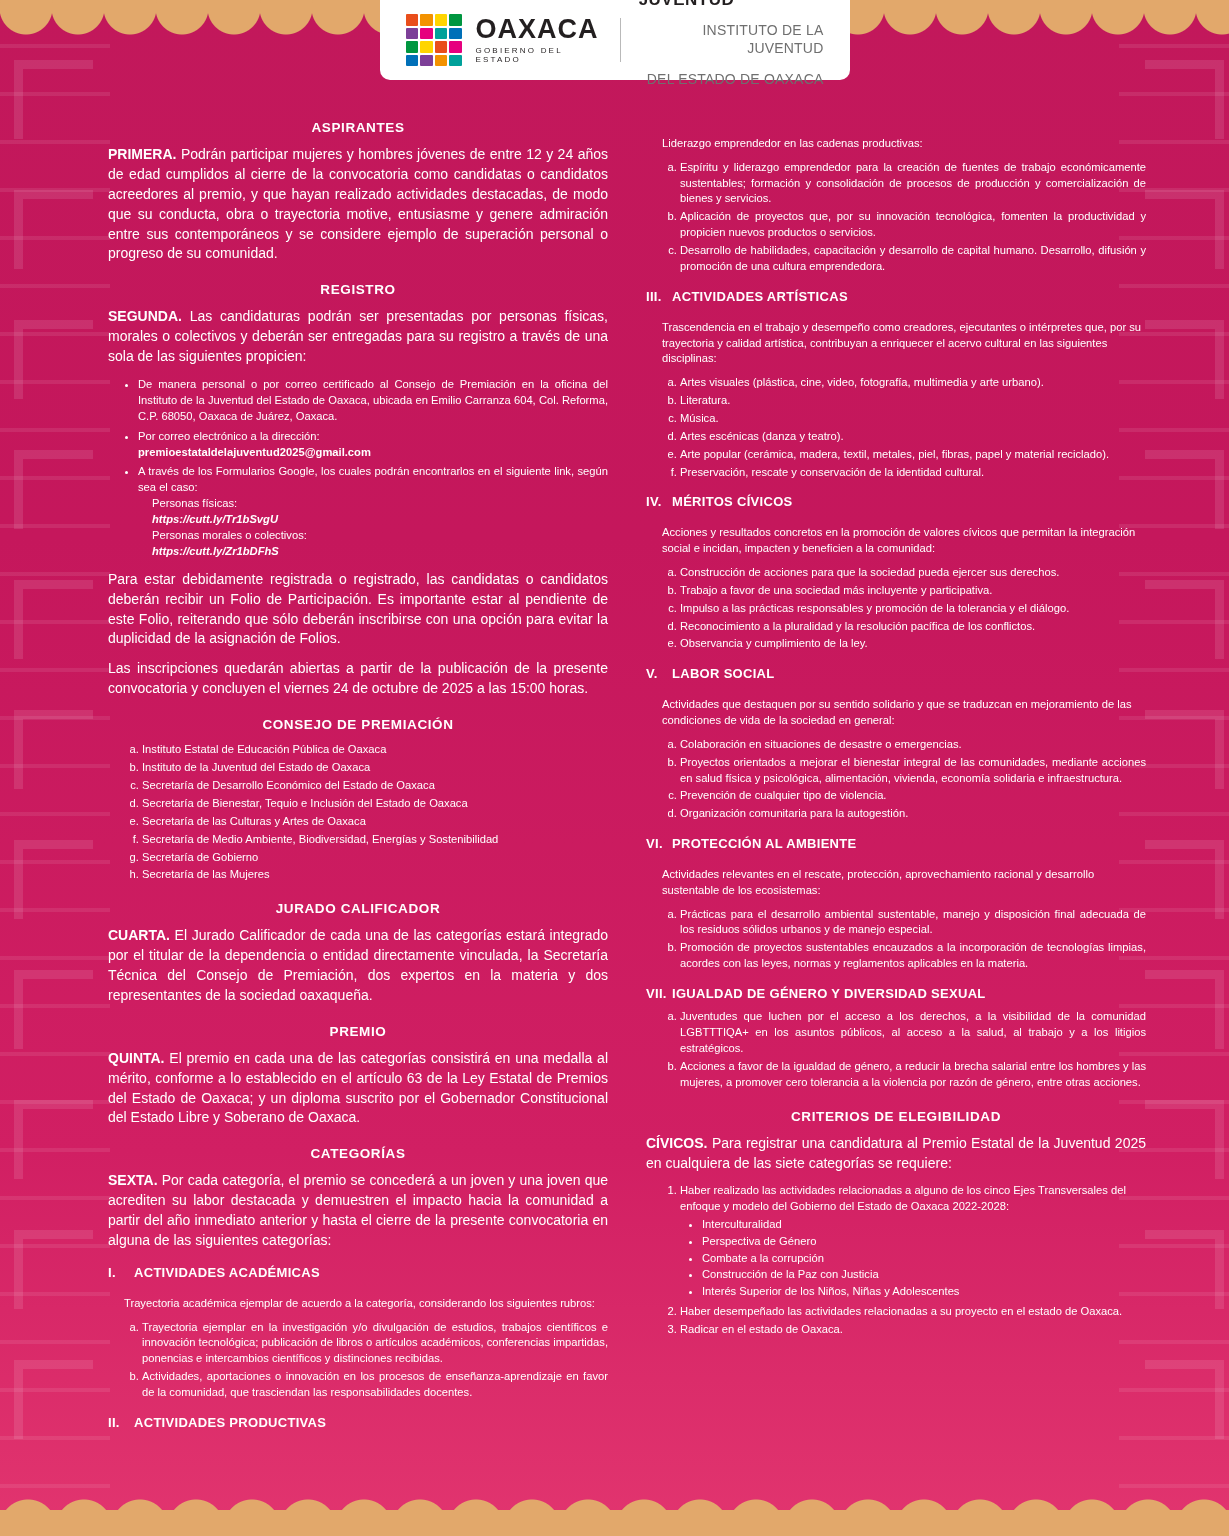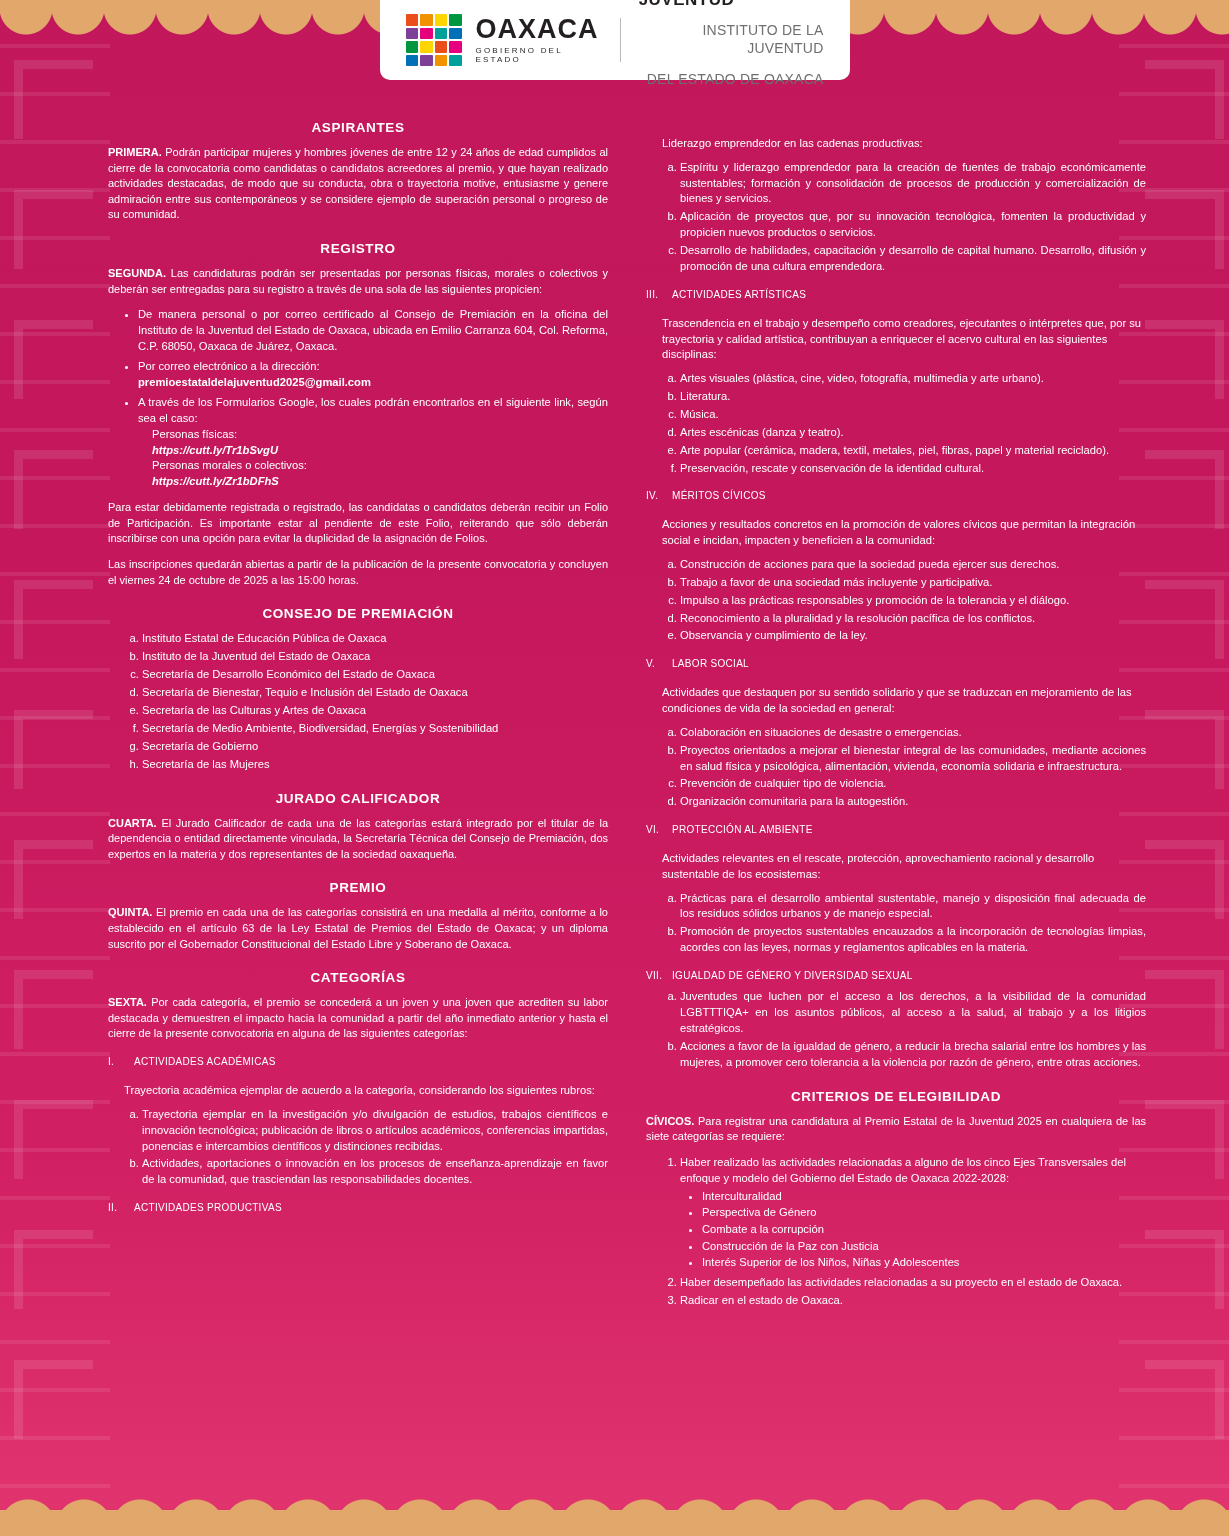--- a/index.html
+++ b/index.html
@@ -77,34 +77,34 @@
     color:#ffffff;
     z-index:4;
   }
   .col{width:500px;}
   h2.section{
     text-align:center;font-size:13.5px;font-weight:bold;letter-spacing:.6px;
     margin:18px 0 10px;text-transform:uppercase;
   }
   h2.section.first{margin-top:0;}
   p.para{
-    font-size:11px;line-height:1.42;margin:0 0 10px;text-align:justify;
+    font-size:14px;line-height:1.42;margin:0 0 10px;text-align:justify;
   }
   p.para .lead{font-weight:bold;}
   ul.bullets{margin:2px 0 10px 0;padding-left:30px;list-style:disc;}
   ul.bullets li{font-size:11.2px;line-height:1.42;margin-bottom:4px;text-align:justify;}
   ol.alpha{margin:2px 0 10px 0;padding-left:34px;list-style:lower-alpha;}
   ol.alpha li{font-size:11.2px;line-height:1.42;margin-bottom:2px;text-align:justify;}
   ol.num{margin:2px 0 10px 0;padding-left:34px;list-style:decimal;}
   ol.num li{font-size:11.2px;line-height:1.42;margin-bottom:2px;}
   ul.inner{margin:2px 0 4px 0;padding-left:22px;list-style:disc;}
   ul.inner li{font-size:11.2px;line-height:1.4;margin-bottom:1px;}
   .link{font-weight:bold;font-style:italic;}
   .mail{font-weight:bold;}
-  h3.cat{font-size:10px;font-weight:normal;margin:14px 0 8px;letter-spacing:.3px;}
+  h3.cat{font-size:13px;font-weight:bold;margin:14px 0 8px;letter-spacing:.3px;}
   h3.cat .rn{display:inline-block;min-width:26px;}
   p.intro{font-size:11.2px;font-weight:normal;line-height:1.4;margin:16px 0 8px;padding-left:16px;}
   .sub-indent{padding-left:14px;display:block;}
 </style>
 </head>
 <body>
 
 <div class="bg-base"></div>
 <div class="greca-left">
   <div class="g" style="top:60px"></div>

